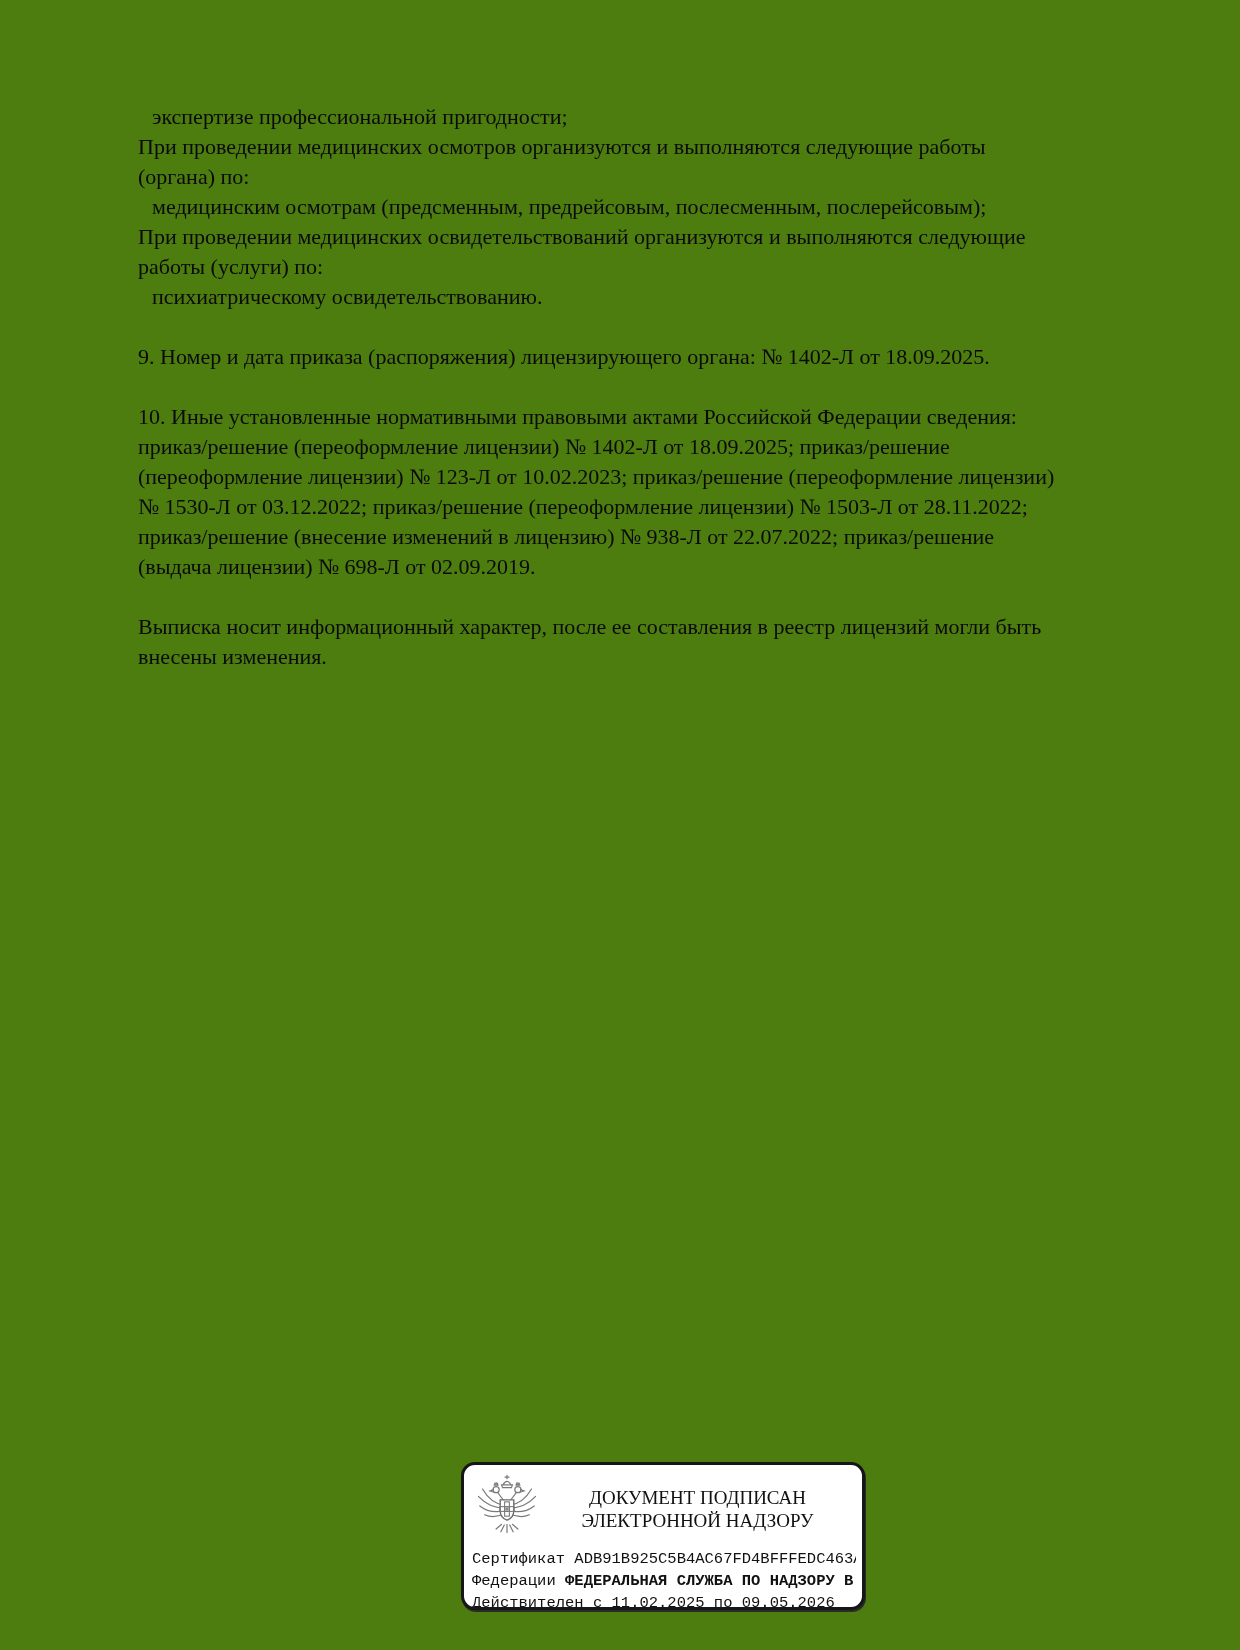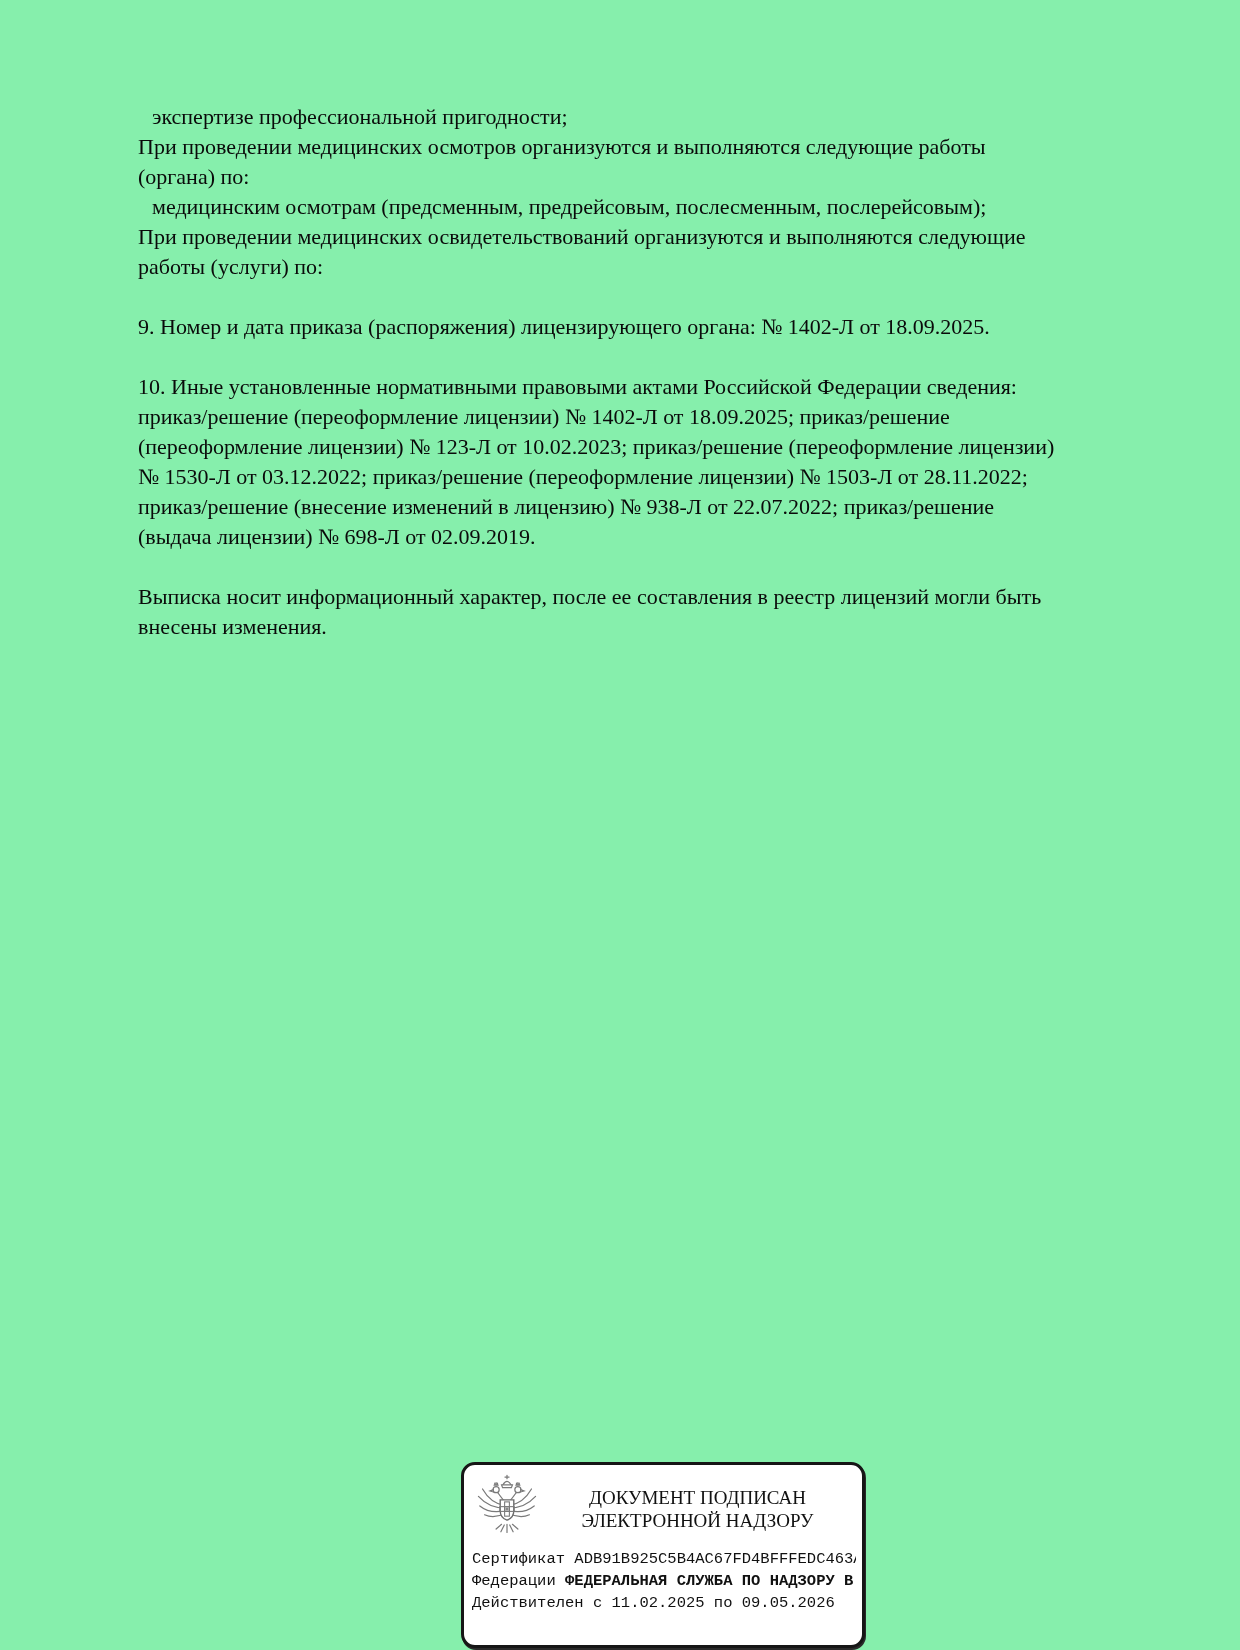--- a/index.html
+++ b/index.html
@@ -6,39 +6,39 @@
   body {
     width: 1240px; height: 1650px;
     background: #ffffff;
     font-family: "Liberation Serif", "DejaVu Serif", serif;
     color: #000;
     position: relative;
     overflow: hidden;
   }
   .page {
     position: absolute; inset: 0;
-    background: #86efac;
+    background: #4d7c0f;
   }
   
   .doc-text {
     position: absolute;
     left: 138px; top: 102px;
     width: 985px;
     font-size: 22px;
     line-height: 30px;
     color: #0a0a0a;
   }
   .para { margin: 0 0 30px 0; }
   .line { display: block; white-space: nowrap; }
   .line.indent { padding-left: 14px; }
   
   .stamp {
     position: absolute;
     left: 461px; top: 1462px;
-    width: 404px; height: 186px;
+    width: 404px; height: 148px;
     box-sizing: border-box;
     border: 3px solid #161616;
     border-radius: 14px;
     background: #ffffff;
     box-shadow: 1px 2px 0 #2a2a2a;
     overflow: hidden;
   }
   .stamp-top {
     display: flex;
     align-items: flex-start;
@@ -71,20 +71,21 @@
 
   <main class="doc-text">
 
     <p class="para">
       <span class="line indent">экспертизе профессиональной пригодности;</span>
       <span class="line">При проведении медицинских осмотров организуются и выполняются следующие работы</span>
       <span class="line">(органа) по:</span>
       <span class="line indent">медицинским осмотрам (предсменным, предрейсовым, послесменным, послерейсовым);</span>
       <span class="line">При проведении медицинских освидетельствований организуются и выполняются следующие</span>
       <span class="line">работы (услуги) по:</span>
+      <span class="line indent">психиатрическому освидетельствованию.</span>
     </p>
 
     <p class="para">
       <span class="line">9. Номер и дата приказа (распоряжения) лицензирующего органа: № 1402-Л от 18.09.2025.</span>
     </p>
 
     <p class="para">
       <span class="line">10. Иные установленные нормативными правовыми актами Российской Федерации сведения:</span>
       <span class="line">приказ/решение (переоформление лицензии) № 1402-Л от 18.09.2025; приказ/решение</span>
       <span class="line">(переоформление лицензии) № 123-Л от 10.02.2023; приказ/решение (переоформление лицензии)</span>

